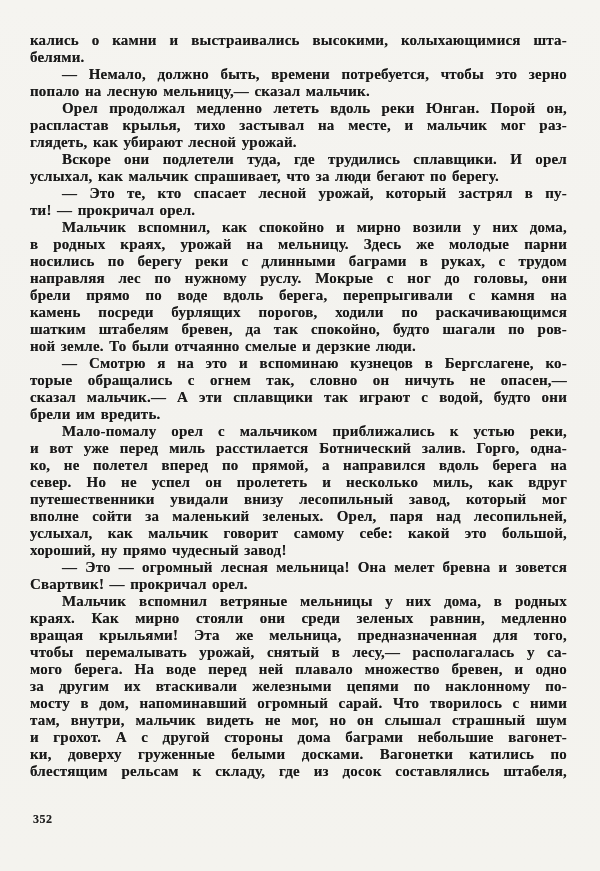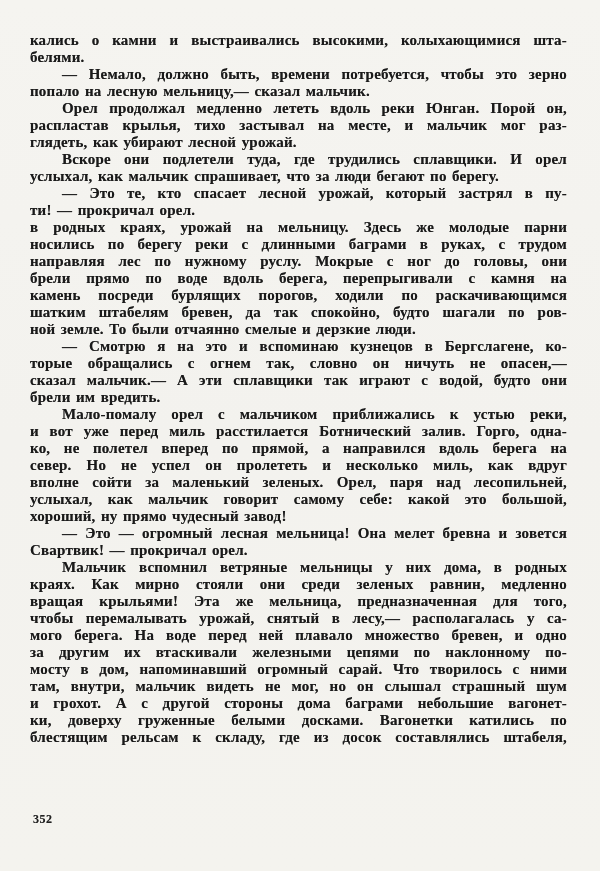--- a/index.html
+++ b/index.html
@@ -63,35 +63,37 @@
       <div class="line last">белями.</div>
       <div class="line indent">— Немало, должно быть, времени потребуется, чтобы это зерно</div>
       <div class="line last">попало на лесную мельницу,— сказал мальчик.</div>
       <div class="line indent">Орел продолжал медленно лететь вдоль реки Юнган. Порой он,</div>
       <div class="line">распластав крылья, тихо застывал на месте, и мальчик мог раз-</div>
       <div class="line last">глядеть, как убирают лесной урожай.</div>
       <div class="line indent">Вскоре они подлетели туда, где трудились сплавщики. И орел</div>
       <div class="line last">услыхал, как мальчик спрашивает, что за люди бегают по берегу.</div>
       <div class="line indent">— Это те, кто спасает лесной урожай, который застрял в пу-</div>
       <div class="line last">ти! — прокричал орел.</div>
+      <div class="line indent">Мальчик вспомнил, как спокойно и мирно возили у них дома,</div>
       <div class="line">в родных краях, урожай на мельницу. Здесь же молодые парни</div>
       <div class="line">носились по берегу реки с длинными баграми в руках, с трудом</div>
       <div class="line">направляя лес по нужному руслу. Мокрые с ног до головы, они</div>
       <div class="line">брели прямо по воде вдоль берега, перепрыгивали с камня на</div>
       <div class="line">камень посреди бурлящих порогов, ходили по раскачивающимся</div>
       <div class="line">шатким штабелям бревен, да так спокойно, будто шагали по ров-</div>
       <div class="line last">ной земле. То были отчаянно смелые и дерзкие люди.</div>
       <div class="line indent">— Смотрю я на это и вспоминаю кузнецов в Бергслагене, ко-</div>
       <div class="line">торые обращались с огнем так, словно он ничуть не опасен,—</div>
       <div class="line">сказал мальчик.— А эти сплавщики так играют с водой, будто они</div>
       <div class="line last">брели им вредить.</div>
       <div class="line indent">Мало-помалу орел с мальчиком приближались к устью реки,</div>
       <div class="line">и вот уже перед миль расстилается Ботнический залив. Горго, одна-</div>
       <div class="line">ко, не полетел вперед по прямой, а направился вдоль берега на</div>
       <div class="line">север. Но не успел он пролететь и несколько миль, как вдруг</div>
+      <div class="line">путешественники увидали внизу лесопильный завод, который мог</div>
       <div class="line">вполне сойти за маленький зеленых. Орел, паря над лесопильней,</div>
       <div class="line">услыхал, как мальчик говорит самому себе: какой это большой,</div>
       <div class="line last">хороший, ну прямо чудесный завод!</div>
       <div class="line indent">— Это — огромный лесная мельница! Она мелет бревна и зовется</div>
       <div class="line last">Свартвик! — прокричал орел.</div>
       <div class="line indent">Мальчик вспомнил ветряные мельницы у них дома, в родных</div>
       <div class="line">краях. Как мирно стояли они среди зеленых равнин, медленно</div>
       <div class="line">вращая крыльями! Эта же мельница, предназначенная для того,</div>
       <div class="line">чтобы перемалывать урожай, снятый в лесу,— располагалась у са-</div>
       <div class="line">мого берега. На воде перед ней плавало множество бревен, и одно</div>

